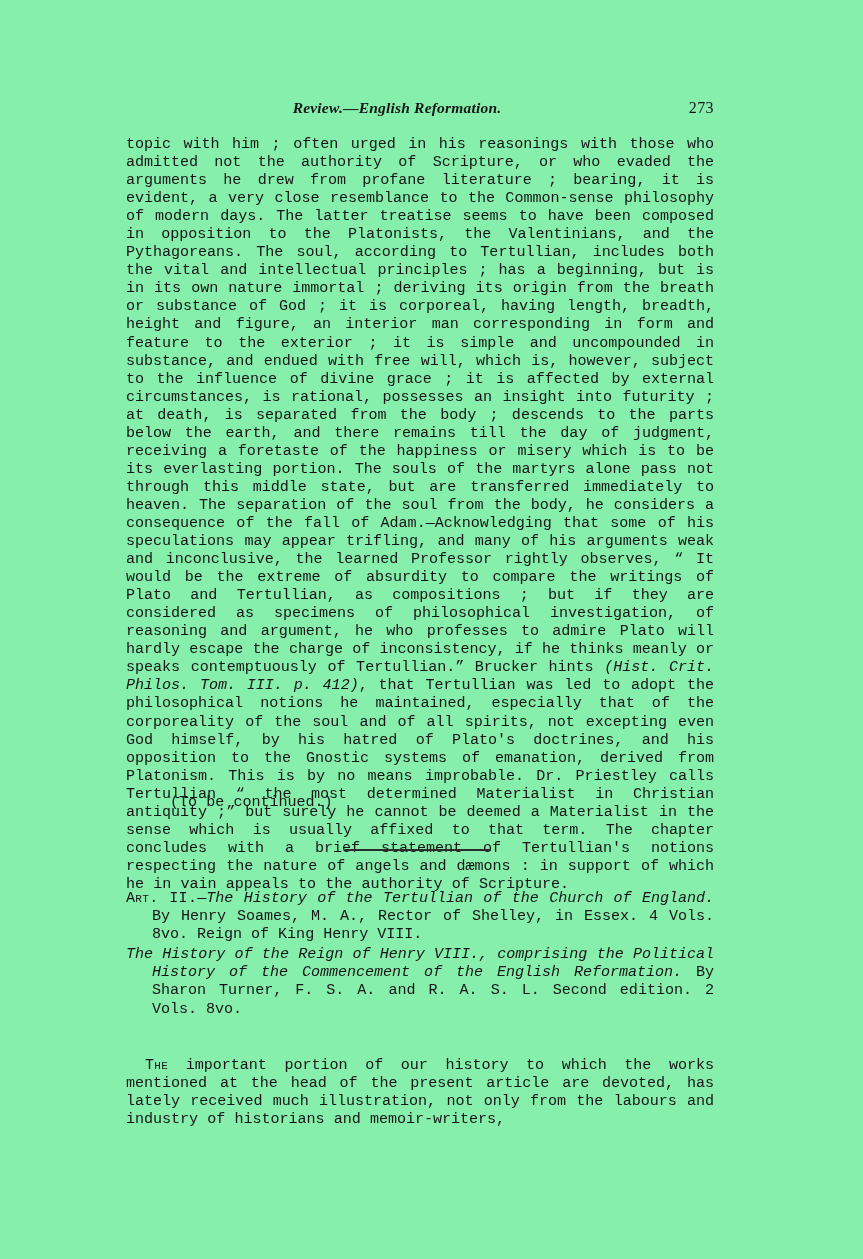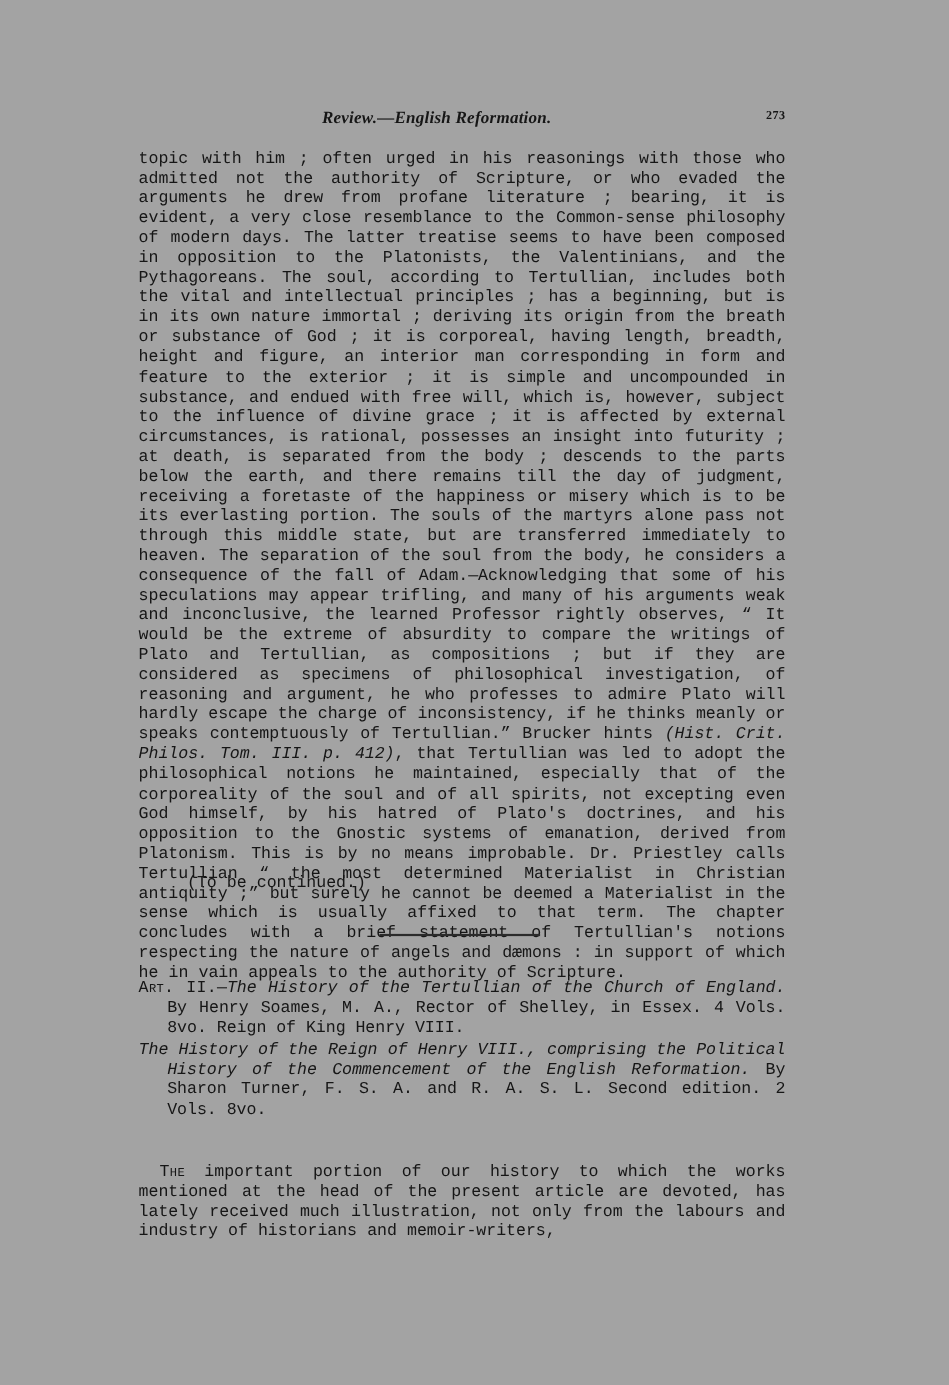--- a/index.html
+++ b/index.html
@@ -14,21 +14,21 @@
     font-family: "Liberation Serif", "DejaVu Serif", serif;
     color: #161616;
     overflow: hidden;
   }
 
   .page {
     position: absolute;
     left: 0; top: 0;
     width: 863px;
     height: 1259px;
-    background: #a3a3a3;
+    background: #86efac;
   }
 
   
   .running-head {
     position: absolute;
     left: 126px;
     top: 99px;
     width: 588px;
     height: 22px;
   }
@@ -40,22 +40,22 @@
     font-style: italic;
     font-weight: bold;
     font-size: 15.5px;
     letter-spacing: 0.2px;
     padding-right: 46px;
   }
   .running-head-folio {
     position: absolute;
     right: 0;
     top: 0;
-    font-weight: bold;
-    font-size: 11px;
+    font-weight: normal;
+    font-size: 16px;
     letter-spacing: 0.4px;
   }
 
   
   .col {
     position: absolute;
     left: 126px;
     width: 588px;
     font-family: Liberation Mono, monospace;
   }

